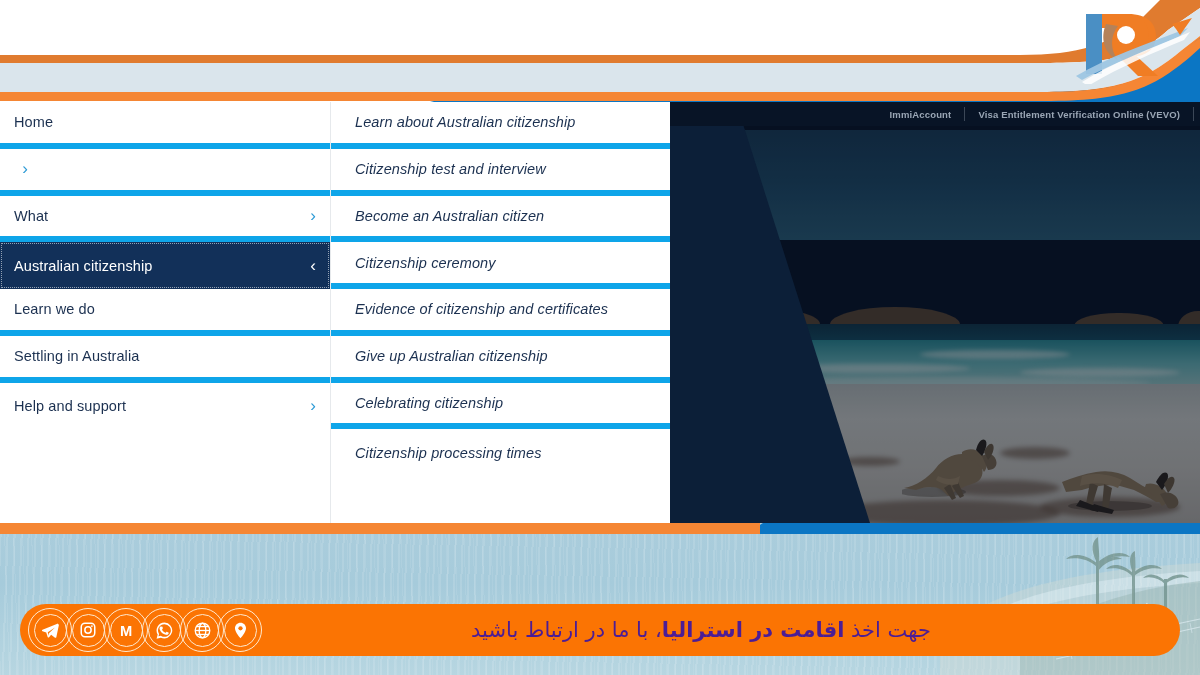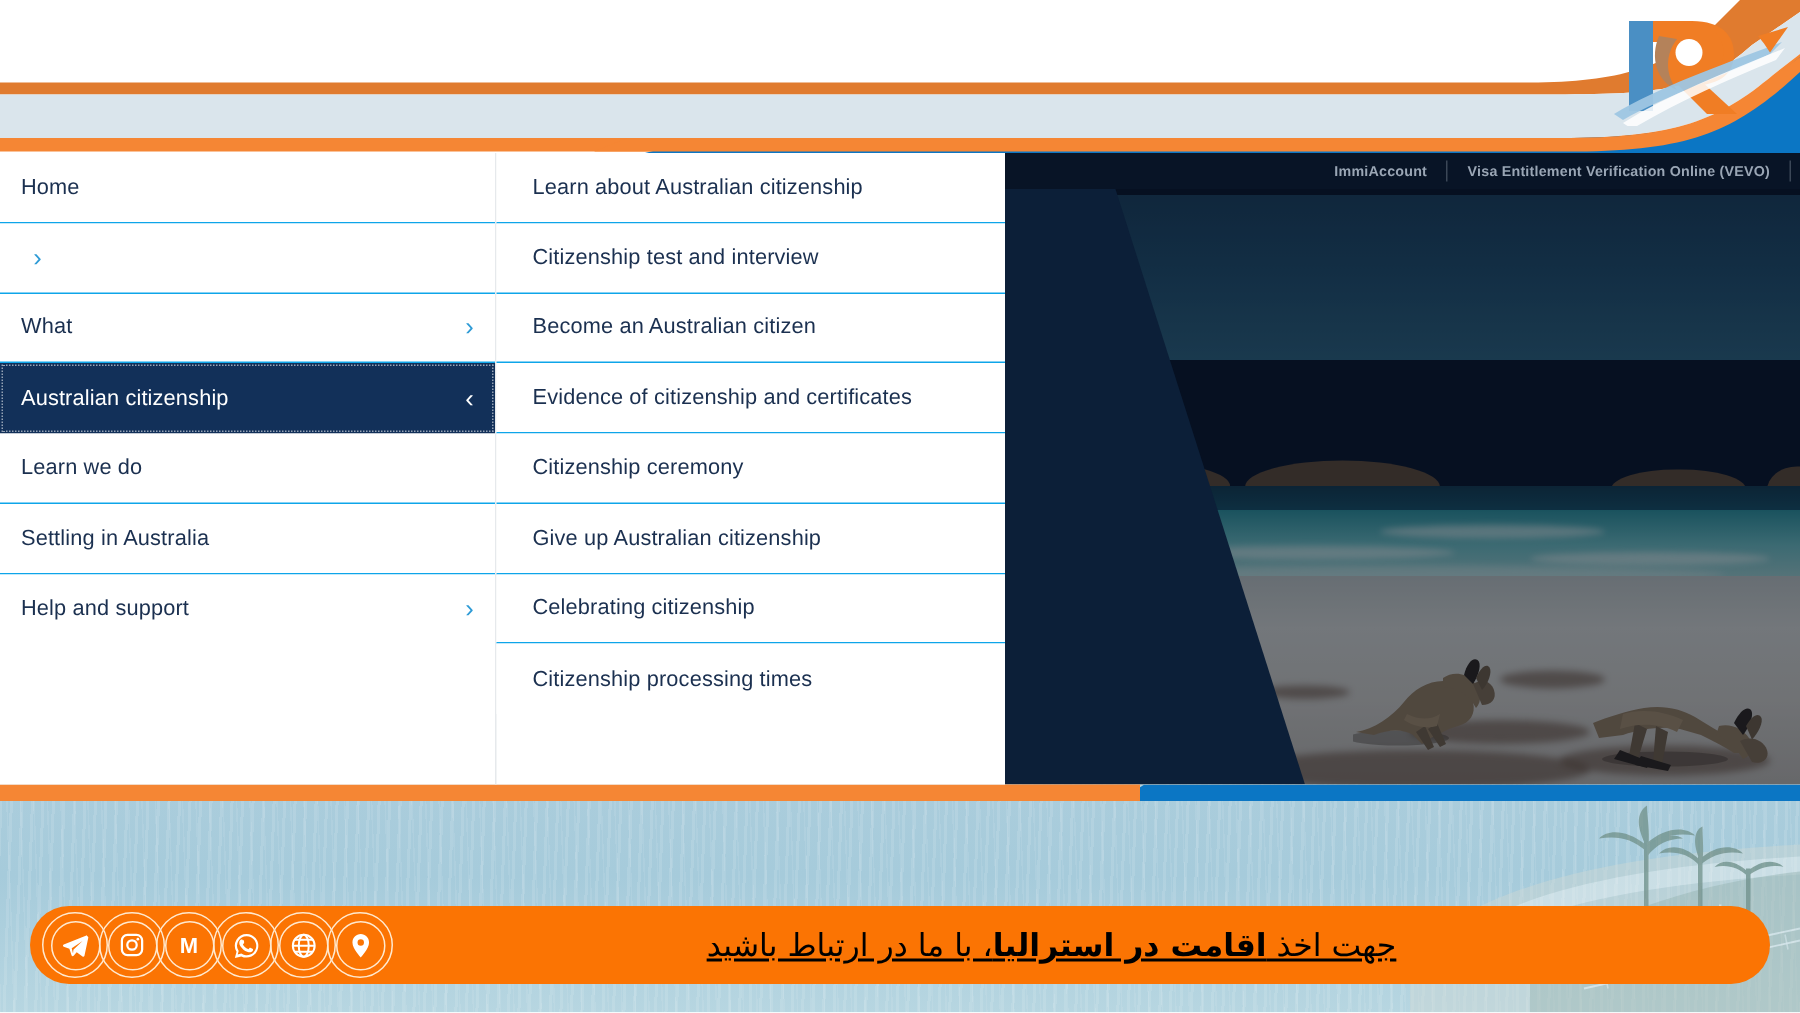--- a/index.html
+++ b/index.html
@@ -28,28 +28,28 @@
   
   .menu-panel {
     position: absolute; left: 0; top: 102px;
     width: 670px; height: 421px;
     background: #ffffff;
     display: flex;
     z-index: 5;
   }
   .menu-col { height: 100%; }
   .menu-col.first { width: 331px; border-right: 1px solid #e6e9ec; }
-  .menu-col.second { width: 339px; }
+  .menu-col.second { width: 339px; font-style: italic; }
 
   .menu-item {
     position: relative;
     height: 46.78px;
     display: flex; align-items: center;
     padding: 0 14px 0 14px;
-    border-bottom: 1px solid #0ea5e9;
+    border-bottom: 6px solid #0ea5e9;
     color: #1b3050;
     font-size: 14.5px;
     letter-spacing: .1px;
     background: #fff;
     cursor: pointer;
     white-space: nowrap;
   }
   .menu-item:last-child { border-bottom: none; }
   .menu-item .label { flex: 1 1 auto; }
   .menu-item .chev {
@@ -187,27 +187,26 @@
   .social-ring .inner {
     width: 33px; height: 33px; border-radius: 50%;
     border: 1.6px solid #ffe9cf;
     display: flex; align-items: center; justify-content: center;
     color: #fff;
   }
   .social-ring svg { display: block; }
   .cta-text {
     flex: 1 1 auto;
     text-align: center;
-    color: #000000;
+    color: #4c1d95;
     font-size: 21px;
     direction: rtl;
     padding-right: 34px;
     font-family: "DejaVu Sans", sans-serif;
     white-space: nowrap;
-    text-decoration: underline;
   }
   .cta-text b { font-weight: bold; }
 </style>
 </head>
 <body>
 
 <div id="page">
 
   <div class="header-zone">
     <svg class="header-svg" viewBox="0 0 1200 102" preserveAspectRatio="none">
@@ -287,24 +286,24 @@
       <div class="menu-item second-col">
         <span class="label">Learn about Australian citizenship</span>
       </div>
       <div class="menu-item second-col">
         <span class="label">Citizenship test and interview</span>
       </div>
       <div class="menu-item second-col">
         <span class="label">Become an Australian citizen</span>
       </div>
       <div class="menu-item second-col">
+        <span class="label">Citizenship ceremony</span>
+      </div>
+      <div class="menu-item second-col">
         <span class="label">Evidence of citizenship and certificates</span>
-      </div>
-      <div class="menu-item second-col">
-        <span class="label">Citizenship ceremony</span>
       </div>
       <div class="menu-item second-col">
         <span class="label">Give up Australian citizenship</span>
       </div>
       <div class="menu-item second-col">
         <span class="label">Celebrating citizenship</span>
       </div>
       <div class="menu-item second-col">
         <span class="label">Citizenship processing times</span>
       </div>

